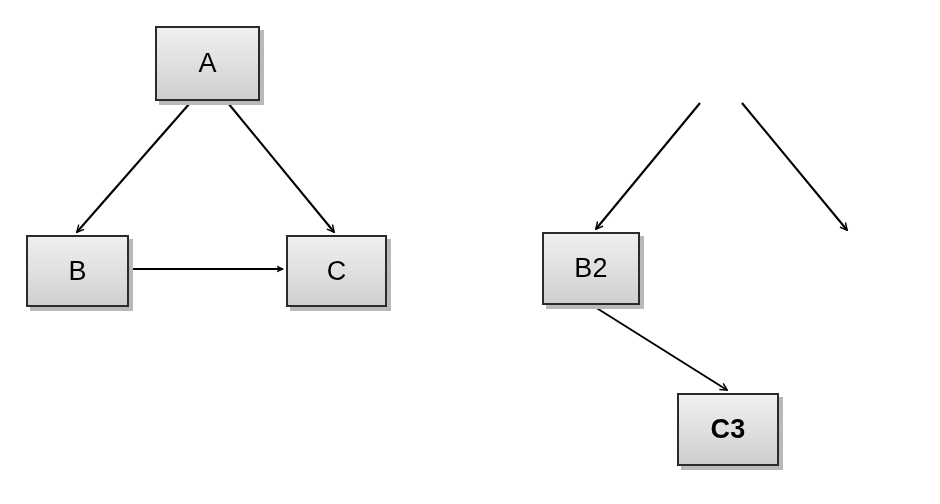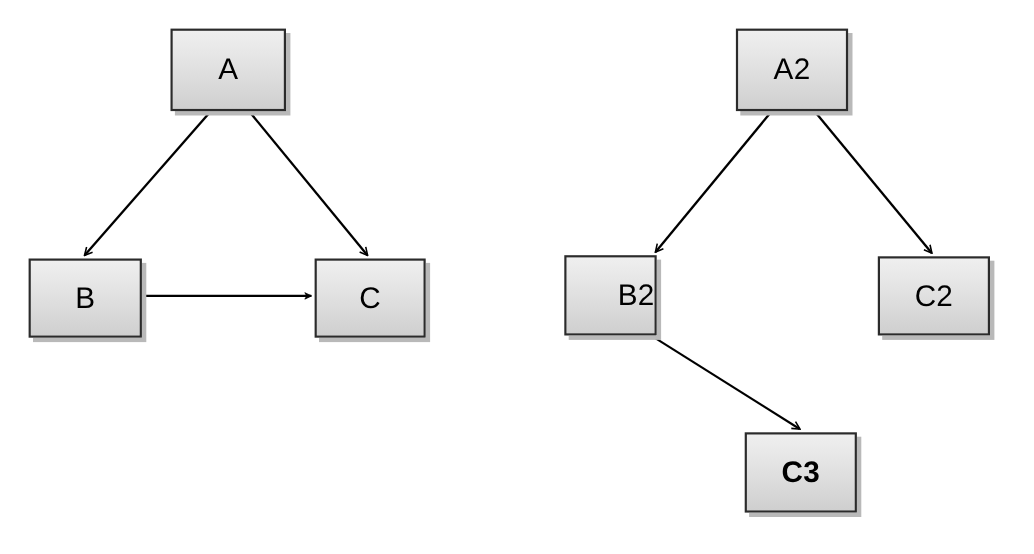--- a/index.html
+++ b/index.html
@@ -79,29 +79,23 @@
   </div>
 
   <div class="node" style="left: 26px; top: 235px; width: 103px; height: 72px;">
     <span class="node-label">B</span>
   </div>
 
   <div class="node" style="left: 286px; top: 235px; width: 101px; height: 72px;">
     <span class="node-label">C</span>
   </div>
 
-  <div class="node" style="left: 669px; top: 26px; width: 102px; height: 75px;">
-    <span class="node-label">A2</span>
-  </div>
 
-  <div class="node" style="left: 513px; top: 232px; width: 84px; height: 73px; justify-content: flex-end;">
+  <div class="node" style="left: 542px; top: 232px; width: 98px; height: 73px;">
     <span class="node-label">B2</span>
   </div>
 
-  <div class="node" style="left: 798px; top: 233px; width: 102px; height: 72px;">
-    <span class="node-label">C2</span>
-  </div>
 
   <div class="node" style="left: 677px; top: 393px; width: 102px; height: 73px; font-weight: bold;">
     <span class="node-label">C3</span>
   </div>
 
 </div>
 
 </body></html>

